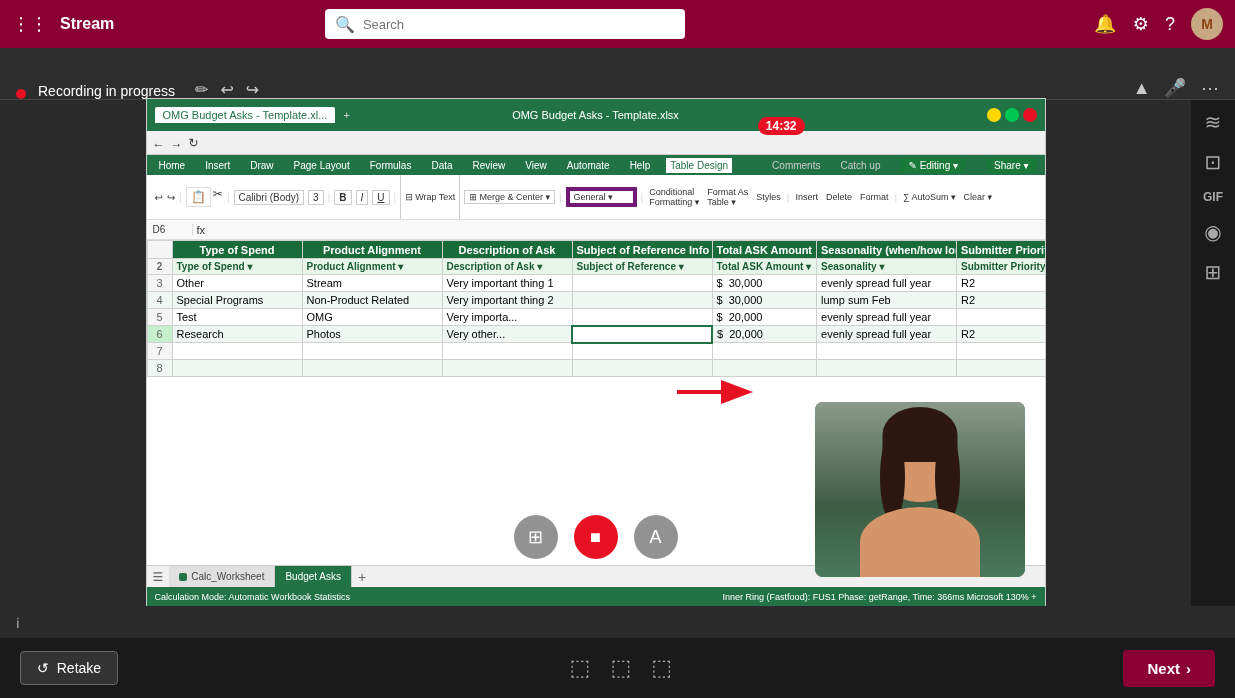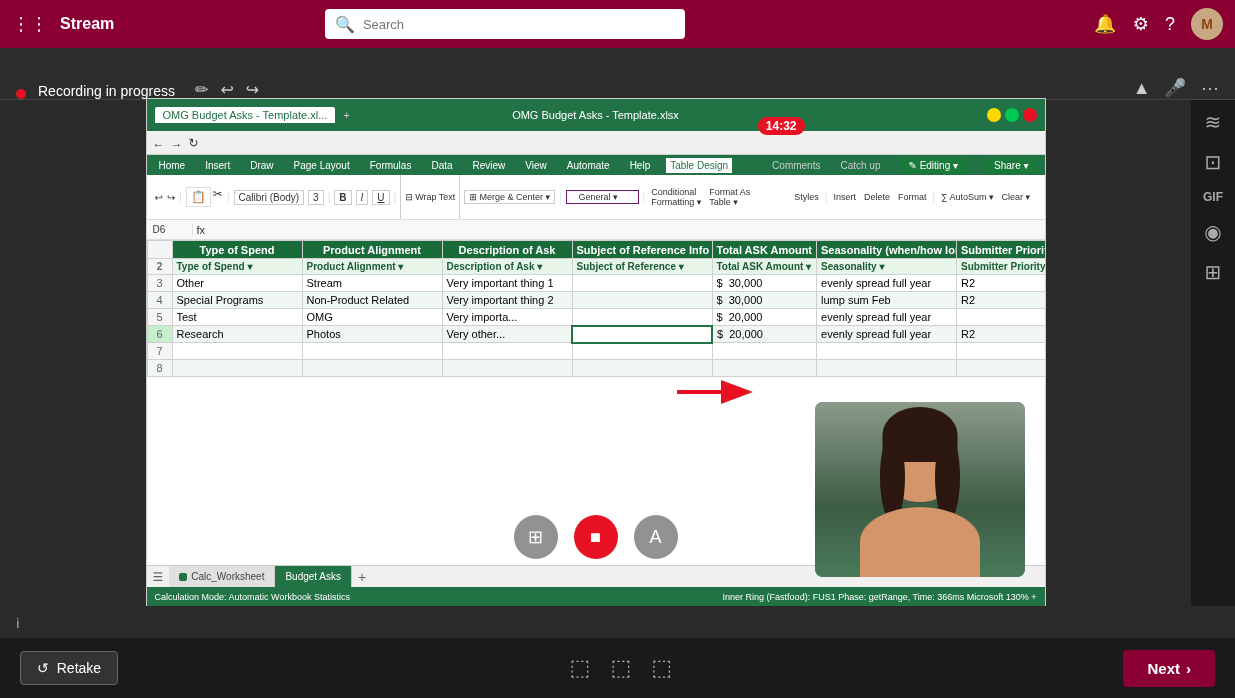--- a/index.html
+++ b/index.html
@@ -602,25 +602,25 @@
           <span style="border:1px solid #ccc;padding:1px 4px;font-size:10px;">Calibri (Body)</span>
           <span style="border:1px solid #ccc;padding:1px 4px;font-size:10px;">3</span>
           <span style="color:#ddd;">|</span>
           <span style="font-weight:bold;cursor:pointer;padding:1px 4px;border:1px solid #ccc;">B</span>
           <span style="font-style:italic;cursor:pointer;padding:1px 4px;border:1px solid #ccc;">I</span>
           <span style="text-decoration:underline;cursor:pointer;padding:1px 4px;border:1px solid #ccc;">U</span>
           <span style="color:#ddd;">|</span>
           <span style="font-size:9px;cursor:pointer;border:1px solid #ccc;padding:18px 4px;">⊟ Wrap Text</span>
           <span style="font-size:9px;cursor:pointer;border:1px solid #ccc;padding:1px 4px;">⊞ Merge &amp; Center ▾</span>
           <span style="color:#ddd;">|</span>
-          <span style="font-size:9px;cursor:pointer;border:1px solid #701a75;padding:1px 20px 1px 12px;">General ▾</span>
+          <span style="font-size:9px;cursor:pointer;border:4px solid #701a75;padding:1px 20px 1px 4px;">General ▾</span>
           <span style="color:#ddd;">|</span>
           <span style="font-size:9px;cursor:pointer;padding:1px 2px;">Conditional<br>Formatting ▾</span>
           <span style="font-size:9px;cursor:pointer;padding:1px 2px;">Format As<br>Table ▾</span>
-          <span style="font-size:9px;cursor:pointer;padding:1px 2px;margin-left:36px;">Styles</span>
+          <span style="font-size:9px;cursor:pointer;padding:1px 2px;">Styles</span>
           <span style="color:#ddd;">|</span>
           <span style="font-size:9px;cursor:pointer;padding:1px 2px;">Insert</span>
           <span style="font-size:9px;cursor:pointer;padding:1px 2px;">Delete</span>
           <span style="font-size:9px;cursor:pointer;padding:1px 2px;">Format</span>
           <span style="color:#ddd;">|</span>
           <span style="font-size:9px;cursor:pointer;padding:1px 2px;">∑ AutoSum ▾</span>
           <span style="font-size:9px;cursor:pointer;padding:1px 2px;">Clear ▾</span>
         </div>
       </div>
 

